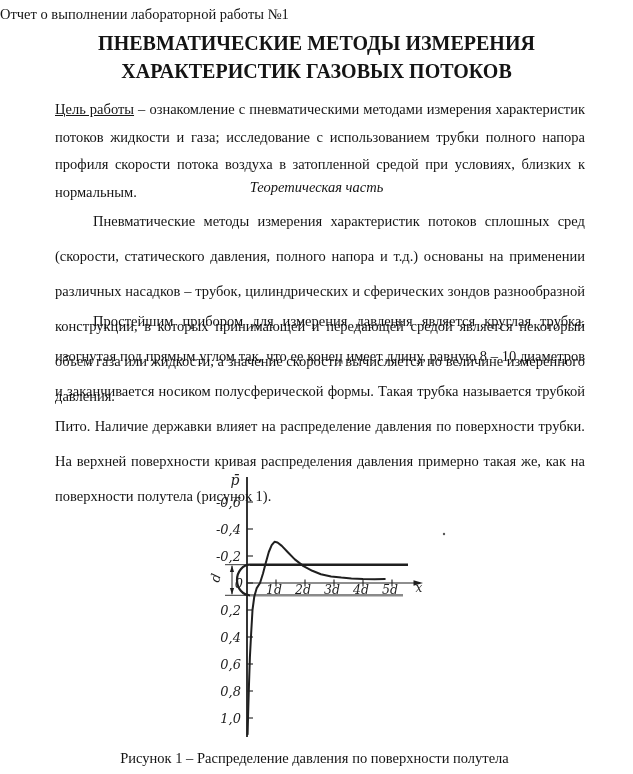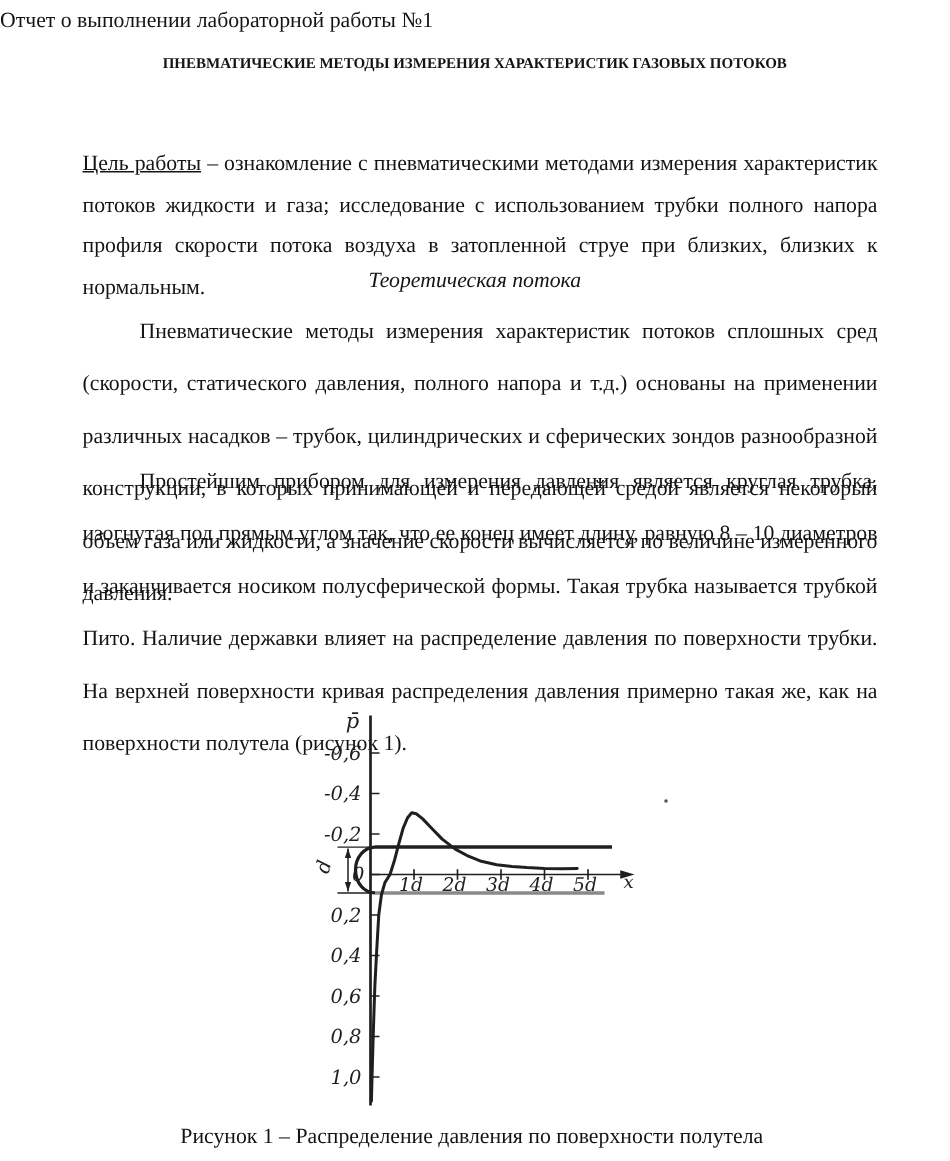--- a/index.html
+++ b/index.html
@@ -4,21 +4,21 @@
 <style>
   html,body{margin:0;padding:0;background:#fff;}
   .page{
     position:relative;width:633px;height:774px;background:#ffffff;
     font-family:"Liberation Serif","DejaVu Serif",serif;color:#141414;
     overflow:hidden;
   }
   .header-line{position:absolute;top:6px;left:0;width:561px;font-size:14.5px;}
   .main-title{
     position:absolute;top:29px;left:36px;width:561px;
-    font-size:10px;font-weight:bold;line-height:28px;text-align:center;
+    font-size:20px;font-weight:bold;line-height:28px;text-align:center;
   }
   .para{
     position:absolute;left:55px;width:530px;
     font-size:14.5px;text-align:justify;
   }
   .goal{top:96px;line-height:27.5px;}
   .goal-lead{text-decoration:underline;}
   .theory-heading{
     position:absolute;top:179px;left:0;width:633px;
     font-size:14.5px;font-style:italic;text-align:center;
@@ -35,24 +35,24 @@
 </head>
 <body>
 
 <div class="page">
 
   <div class="header-line">Отчет о выполнении лабораторной работы №1</div>
 
   <div class="main-title">ПНЕВМАТИЧЕСКИЕ МЕТОДЫ ИЗМЕРЕНИЯ ХАРАКТЕРИСТИК ГАЗОВЫХ ПОТОКОВ</div>
 
   <div class="para goal">
-    <span class="goal-lead">Цель работы</span><span> – ознакомление с пневматическими методами измерения характеристик потоков жидкости и газа; исследование с использованием трубки полного напора профиля скорости потока воздуха в затопленной струе при близких, близких к нормальным.</span>
+    <span class="goal-lead">Цель работы</span><span> – ознакомление с пневматическими методами измерения характеристик потоков жидкости и газа; исследование с использованием трубки полного напора профиля скорости потока воздуха в затопленной средой при условиях, близких к нормальным.</span>
   </div>
 
-  <div class="theory-heading">Теоретическая потока</div>
+  <div class="theory-heading">Теоретическая часть</div>
 
   <div class="para p-indent p2">Пневматические методы измерения характеристик потоков сплошных сред (скорости, статического давления, полного напора и т.д.) основаны на применении различных насадков – трубок, цилиндрических и сферических зондов разнообразной конструкции, в которых принимающей и передающей средой является некоторый объем газа или жидкости, а значение скорости вычисляется по величине измеренного давления.</div>
 
   <div class="para p-indent p3">Простейшим прибором для измерения давления является круглая трубка, изогнутая под прямым углом так, что ее конец имеет длину, равную 8 – 10 диаметров и заканчивается носиком полусферической формы. Такая трубка называется трубкой Пито. Наличие державки влияет на распределение давления по поверхности трубки. На верхней поверхности кривая распределения давления примерно такая же, как на поверхности полутела (рисунок 1).</div>
 
   <div class="figure-wrap">
     <svg id="chart-svg" width="270" height="285" viewBox="0 0 270 285">
         <line x1="62" y1="7" x2="62" y2="267" stroke="#1f1f1f" stroke-width="1.8"></line>
         <line x1="62" y1="113" x2="232" y2="113" stroke="#1f1f1f" stroke-width="1.1"></line>
         <polygon points="238,113 228.5,110.2 228.5,115.8" fill="#1f1f1f"></polygon>

